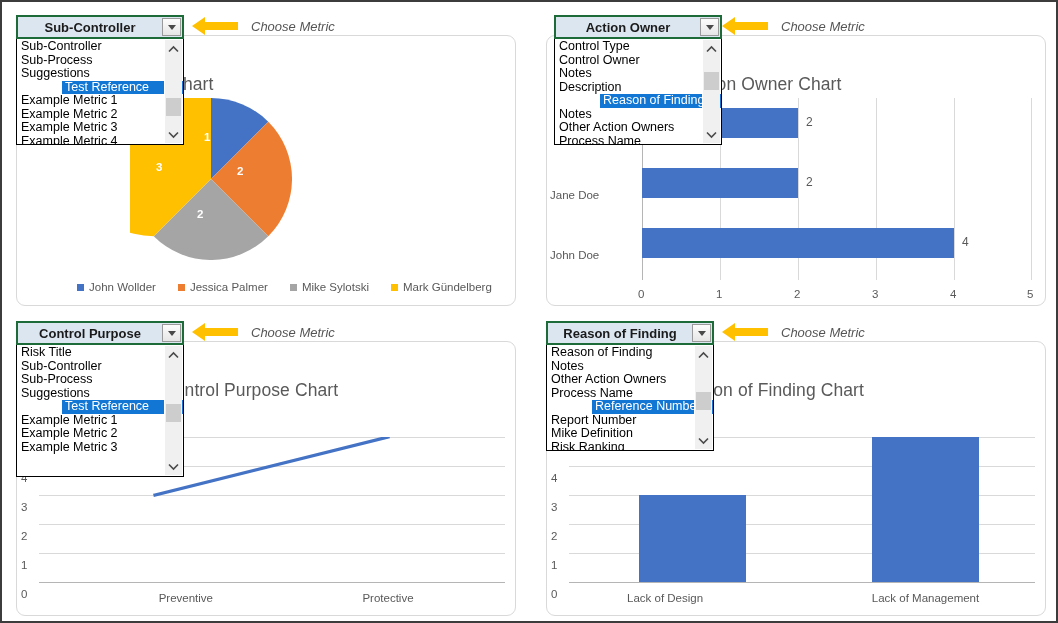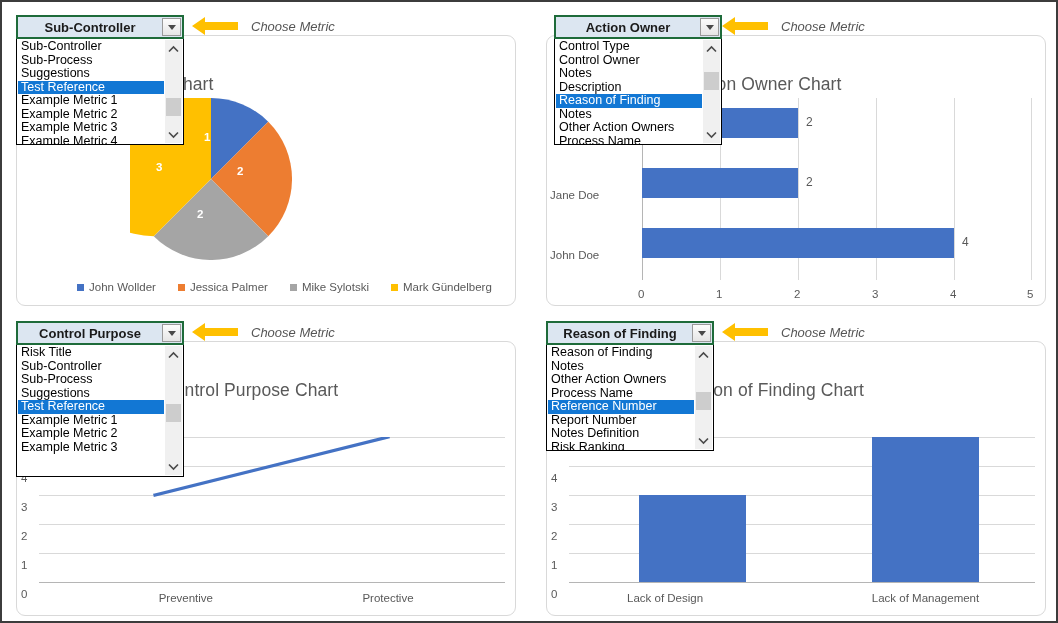--- a/index.html
+++ b/index.html
@@ -113,20 +113,21 @@
     padding: 0 0 0 3px;
     color: #000000;
     font-family: "Liberation Sans", sans-serif;
     white-space: nowrap;
     cursor: default;
   }
   .listbox .opt.sel {
     background: #1277d4;
     color: #ffffff;
     width: 152px;
+    margin-left: 44px;
   }
   
   .lb-scroll {
     position: absolute;
     right: 1px;
     top: 1px;
     bottom: 1px;
     width: 17px;
     background: #f0f0f0;
     border-left: 1px solid #ffffff;
@@ -511,21 +512,21 @@
             <i class="caret"></i>
           </span>
       </div>
       <div class="listbox" style="height:106px;">
         <div class="opt">Reason of Finding</div>
         <div class="opt">Notes</div>
         <div class="opt">Other Action Owners</div>
         <div class="opt">Process Name</div>
         <div class="opt sel">Reference Number</div>
         <div class="opt">Report Number</div>
-        <div class="opt">Notes Definition</div>
+        <div class="opt">Mike Definition</div>
         <div class="opt">Risk Ranking</div>
         <div class="lb-scroll">
           <div class="lb-arrow up">
             <svg width="11" height="8" viewBox="0 0 11 8">
                 <path d="M1 6.5 L5.5 2 L10 6.5" stroke="#4a4a4a" stroke-width="1.6" fill="none"></path>
               </svg>
           </div>
           <div class="lb-thumb" style="top:46px; height:18px;"></div>
           <div class="lb-arrow down">
             <svg width="11" height="8" viewBox="0 0 11 8">

